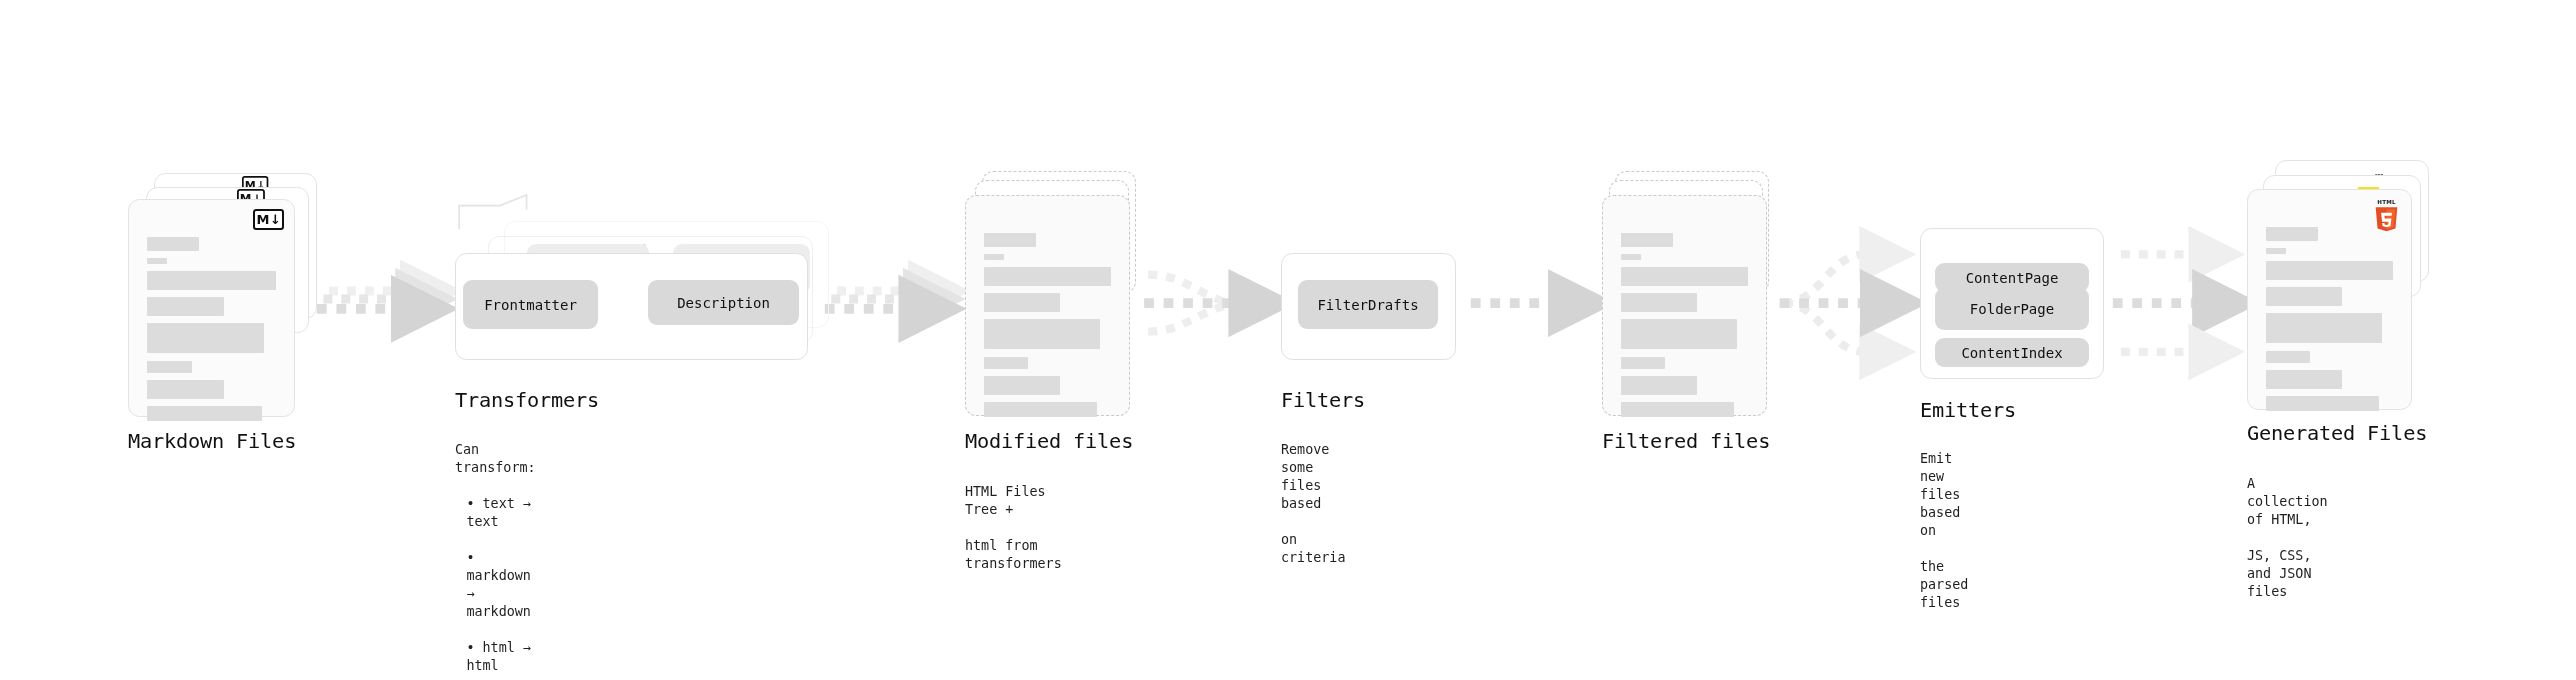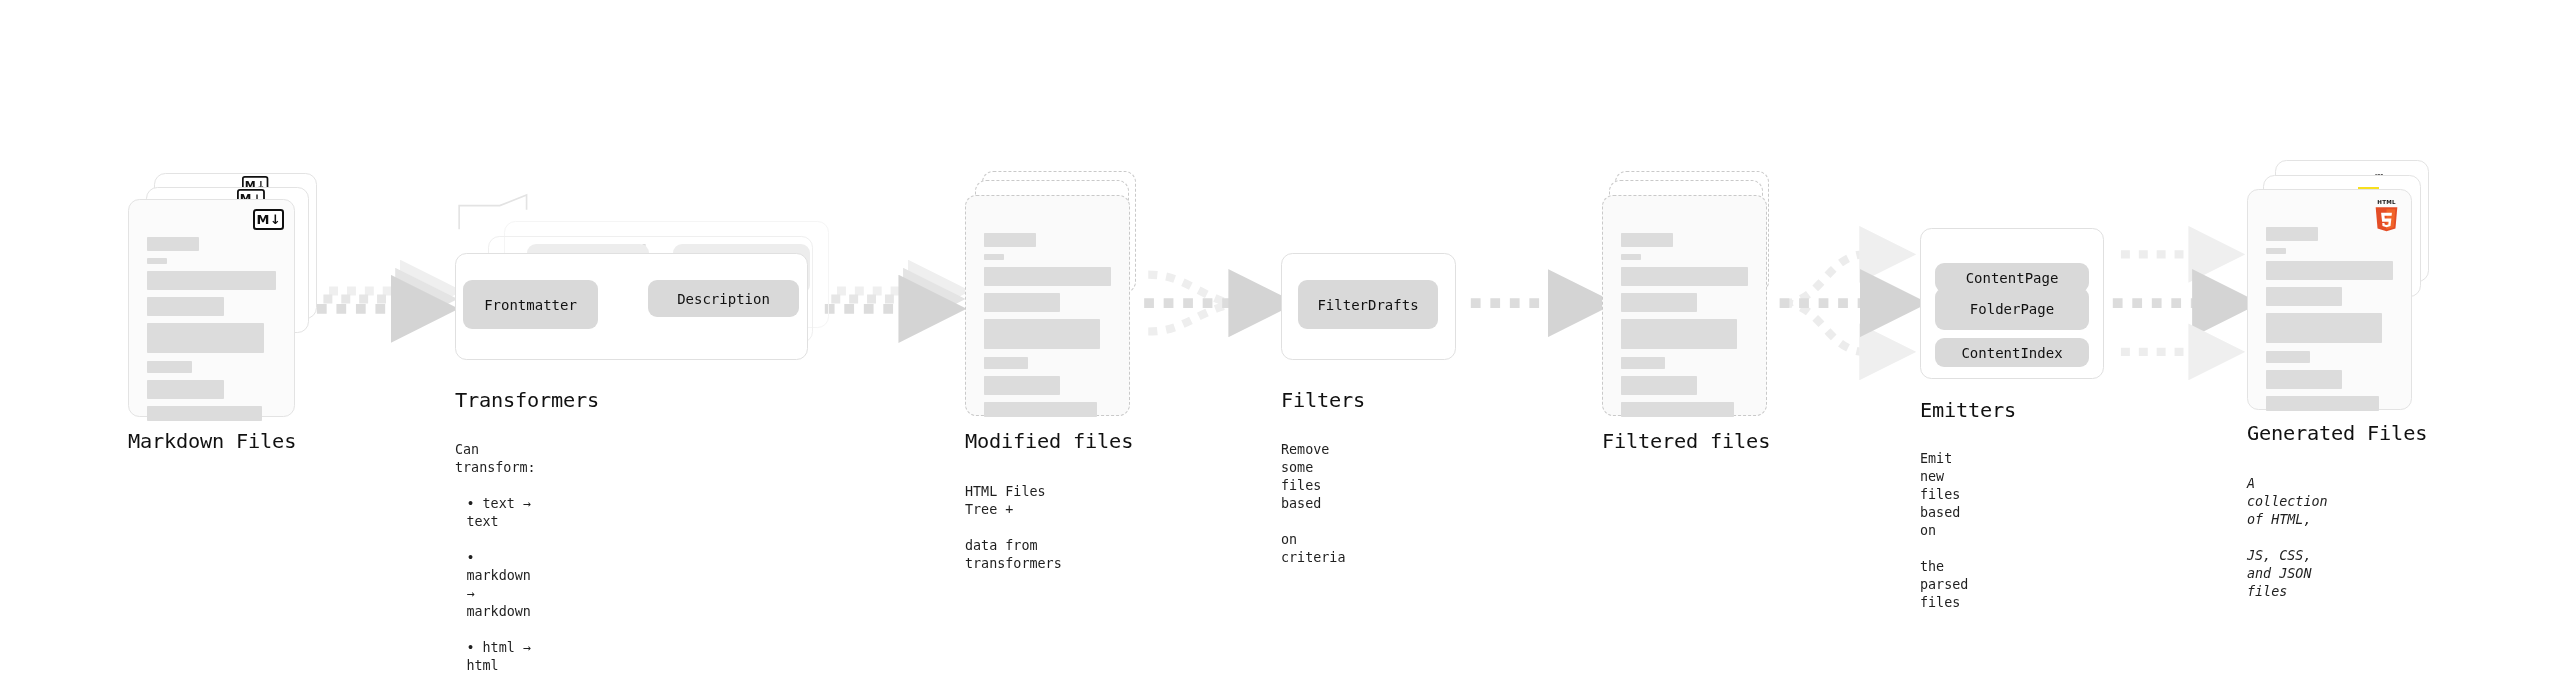--- a/index.html
+++ b/index.html
@@ -238,21 +238,21 @@
     <div class="proc-box ghost" style="left:488px; top:236px; width:325px; height:107px;"></div>
 
     <div class="chip g2" style="left:527px; top:244px; width:122px; height:50px;"></div>
     <div class="chip g1" style="left:514px; top:258px; width:122px; height:50px;"></div>
     <div class="chip g2" style="left:673px; top:244px; width:137px; height:50px;"></div>
     <div class="chip g1" style="left:660px; top:258px; width:137px; height:50px;"></div>
 
     <div class="proc-box" style="left:455px; top:253px; width:353px; height:107px;"></div>
 
     <div class="chip" style="left:463px; top:280px; width:135px; height:49px;">Frontmatter</div>
-    <div class="chip" style="left:648px; top:280px; width:151px; height:37px;">Description</div>
+    <div class="chip" style="left:648px; top:280px; width:151px; height:45px;">Description</div>
 
     <div class="stage-title" style="left:455px; top:388px;text-align:center;">Transformers</div>
 
     <div class="stage-desc" style="left:455px; top:423px;">
       <div>Can transform:</div>
       <div style="padding-left:11.4px">• text → text</div>
       <div style="padding-left:11.4px">• markdown → markdown</div>
       <div style="padding-left:11.4px">• html → html</div>
     </div>
   </div>
@@ -274,21 +274,21 @@
           <div class="doc-line" style="width:60%;   height:18.7px;"></div>
           <div class="doc-line" style="width:89%;   height:15.4px;"></div>
         </div>
       </div>
     </div>
 
     <div class="stage-title" style="left:965px; top:429px;">Modified files</div>
 
     <div class="stage-desc" style="left:965px; top:465px;">
       <div>HTML Files Tree +</div>
-      <div>data from transformers</div>
+      <div>html from transformers</div>
     </div>
   </div>
 
   <div class="stage" style="left:0">
 
     <div class="proc-box" style="left:1281px; top:253px; width:175px; height:107px;"></div>
     <div class="chip" style="left:1298px; top:280px; width:140px; height:49px;">FilterDrafts</div>
 
     <div class="stage-title" style="left:1281px; top:388px;">Filters</div>
 
@@ -365,20 +365,20 @@
           <div class="doc-line" style="width:91%;   height:30px;"></div>
           <div class="doc-line" style="width:35%;   height:12.2px;"></div>
           <div class="doc-line" style="width:60%;   height:18.7px;"></div>
           <div class="doc-line" style="width:89%;   height:15.4px;"></div>
         </div>
       </div>
     </div>
 
     <div class="stage-title" style="left:2247px; top:421px;">Generated Files</div>
 
-    <div class="stage-desc" style="left:2247px; top:457px;font-style:italic;">
+    <div class="stage-desc" style="left:2247px; top:457px;">
       <div>A collection of HTML,</div>
       <div>JS, CSS, and JSON files</div>
     </div>
   </div>
 
 </div>
 
 
 </body></html>

